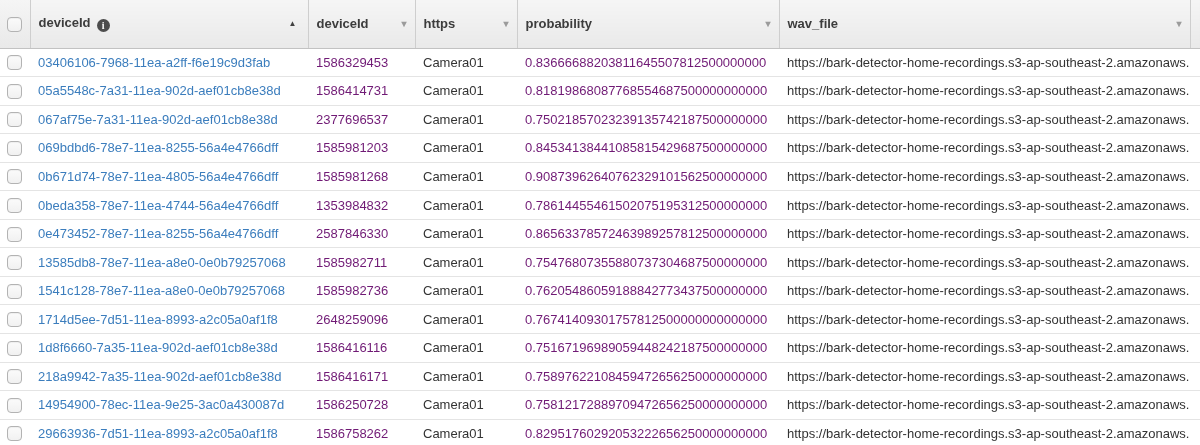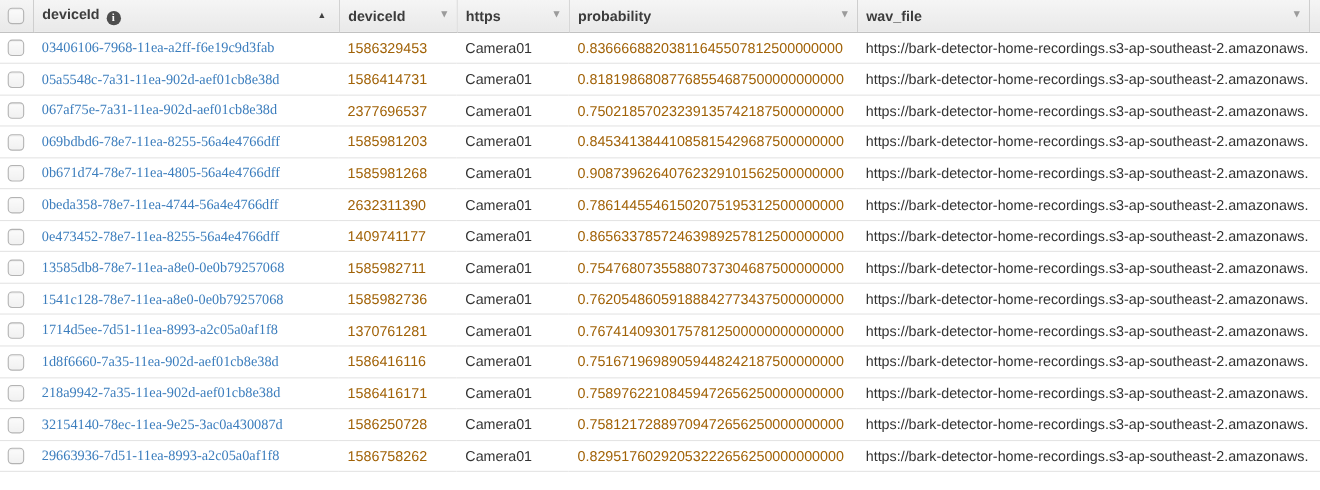--- a/index.html
+++ b/index.html
@@ -2,21 +2,21 @@
 <html><head>
 <meta charset="utf-8">
 <style>
   * { box-sizing: border-box; }
   html, body { margin: 0; padding: 0; background: #ffffff; }
   body { font-family: "Liberation Sans", sans-serif; width: 1200px; }
 
   table.grid { width: 1200px; border-collapse: collapse; table-layout: fixed; }
 
   thead th {
-    height: 29px;
+    height: 48px;
     background: linear-gradient(#f5f5f5, #e9e9e9);
     border-bottom: 1px solid #c2c2c2;
     font-size: 13px; font-weight: bold; color: #3c3c3c;
     text-align: left; padding: 0 18px 0 8px;
     position: relative; white-space: nowrap; overflow: hidden;
     cursor: pointer;
   }
   thead th.sep { border-left: 1px solid #cecece; }
   thead th.cb-col { padding: 0 0 0 7px; }
   thead th.stub { padding: 0; }
@@ -47,23 +47,23 @@
   tbody td.cb-cell { padding: 0 0 0 7px; }
 
   .cb {
     display: inline-block; width: 15px; height: 15px;
     border: 1px solid #b3b3b3; border-radius: 4px;
     background: linear-gradient(#fbfbfb, #f1f1f1);
     box-shadow: inset 0 1px 1px rgba(0,0,0,0.05);
     vertical-align: middle; cursor: pointer;
   }
 
-  a.id-link { color: #3b7dbd; text-decoration: none; cursor: pointer; font-family: Liberation Serif, serif; }
-
-  .num { color: #a16207; }
+  a.id-link { color: #3b7dbd; text-decoration: none; cursor: pointer; }
+
+  .num { color: #701a75; }
 </style>
 </head>
 <body>
 
 <table class="grid">
   <colgroup>
     <col style="width:30px">
       <col style="width:278px">
       <col style="width:107px">
     <col style="width:102px">
@@ -170,35 +170,35 @@
     <td></td>
   </tr>
 
   <tr>
     <td class="cb-cell">
       <span class="cb"></span>
     </td>
     <td>
       <a class="id-link">0beda358-78e7-11ea-4744-56a4e4766dff</a>
     </td>
-    <td class="num">2632311390</td>
+    <td class="num">1353984832</td>
     <td>Camera01</td>
     <td class="num">0.78614455461502075195312500000000</td>
     <td>https://bark-detector-home-recordings.s3-ap-southeast-2.amazonaws.com/…</td>
     <td></td>
   </tr>
 
   <tr>
     <td class="cb-cell">
       <span class="cb"></span>
     </td>
     <td>
       <a class="id-link">0e473452-78e7-11ea-8255-56a4e4766dff</a>
     </td>
-    <td class="num">1409741177</td>
+    <td class="num">2587846330</td>
     <td>Camera01</td>
     <td class="num">0.86563378572463989257812500000000</td>
     <td>https://bark-detector-home-recordings.s3-ap-southeast-2.amazonaws.com/…</td>
     <td></td>
   </tr>
 
   <tr>
     <td class="cb-cell">
       <span class="cb"></span>
     </td>
@@ -226,21 +226,21 @@
     <td></td>
   </tr>
 
   <tr>
     <td class="cb-cell">
       <span class="cb"></span>
     </td>
     <td>
       <a class="id-link">1714d5ee-7d51-11ea-8993-a2c05a0af1f8</a>
     </td>
-    <td class="num">1370761281</td>
+    <td class="num">2648259096</td>
     <td>Camera01</td>
     <td class="num">0.76741409301757812500000000000000</td>
     <td>https://bark-detector-home-recordings.s3-ap-southeast-2.amazonaws.com/…</td>
     <td></td>
   </tr>
 
   <tr>
     <td class="cb-cell">
       <span class="cb"></span>
     </td>
@@ -266,21 +266,21 @@
     <td class="num">0.75897622108459472656250000000000</td>
     <td>https://bark-detector-home-recordings.s3-ap-southeast-2.amazonaws.com/…</td>
     <td></td>
   </tr>
 
   <tr>
     <td class="cb-cell">
       <span class="cb"></span>
     </td>
     <td>
-      <a class="id-link">32154140-78ec-11ea-9e25-3ac0a430087d</a>
+      <a class="id-link">14954900-78ec-11ea-9e25-3ac0a430087d</a>
     </td>
     <td class="num">1586250728</td>
     <td>Camera01</td>
     <td class="num">0.75812172889709472656250000000000</td>
     <td>https://bark-detector-home-recordings.s3-ap-southeast-2.amazonaws.com/…</td>
     <td></td>
   </tr>
 
   <tr>
     <td class="cb-cell">

